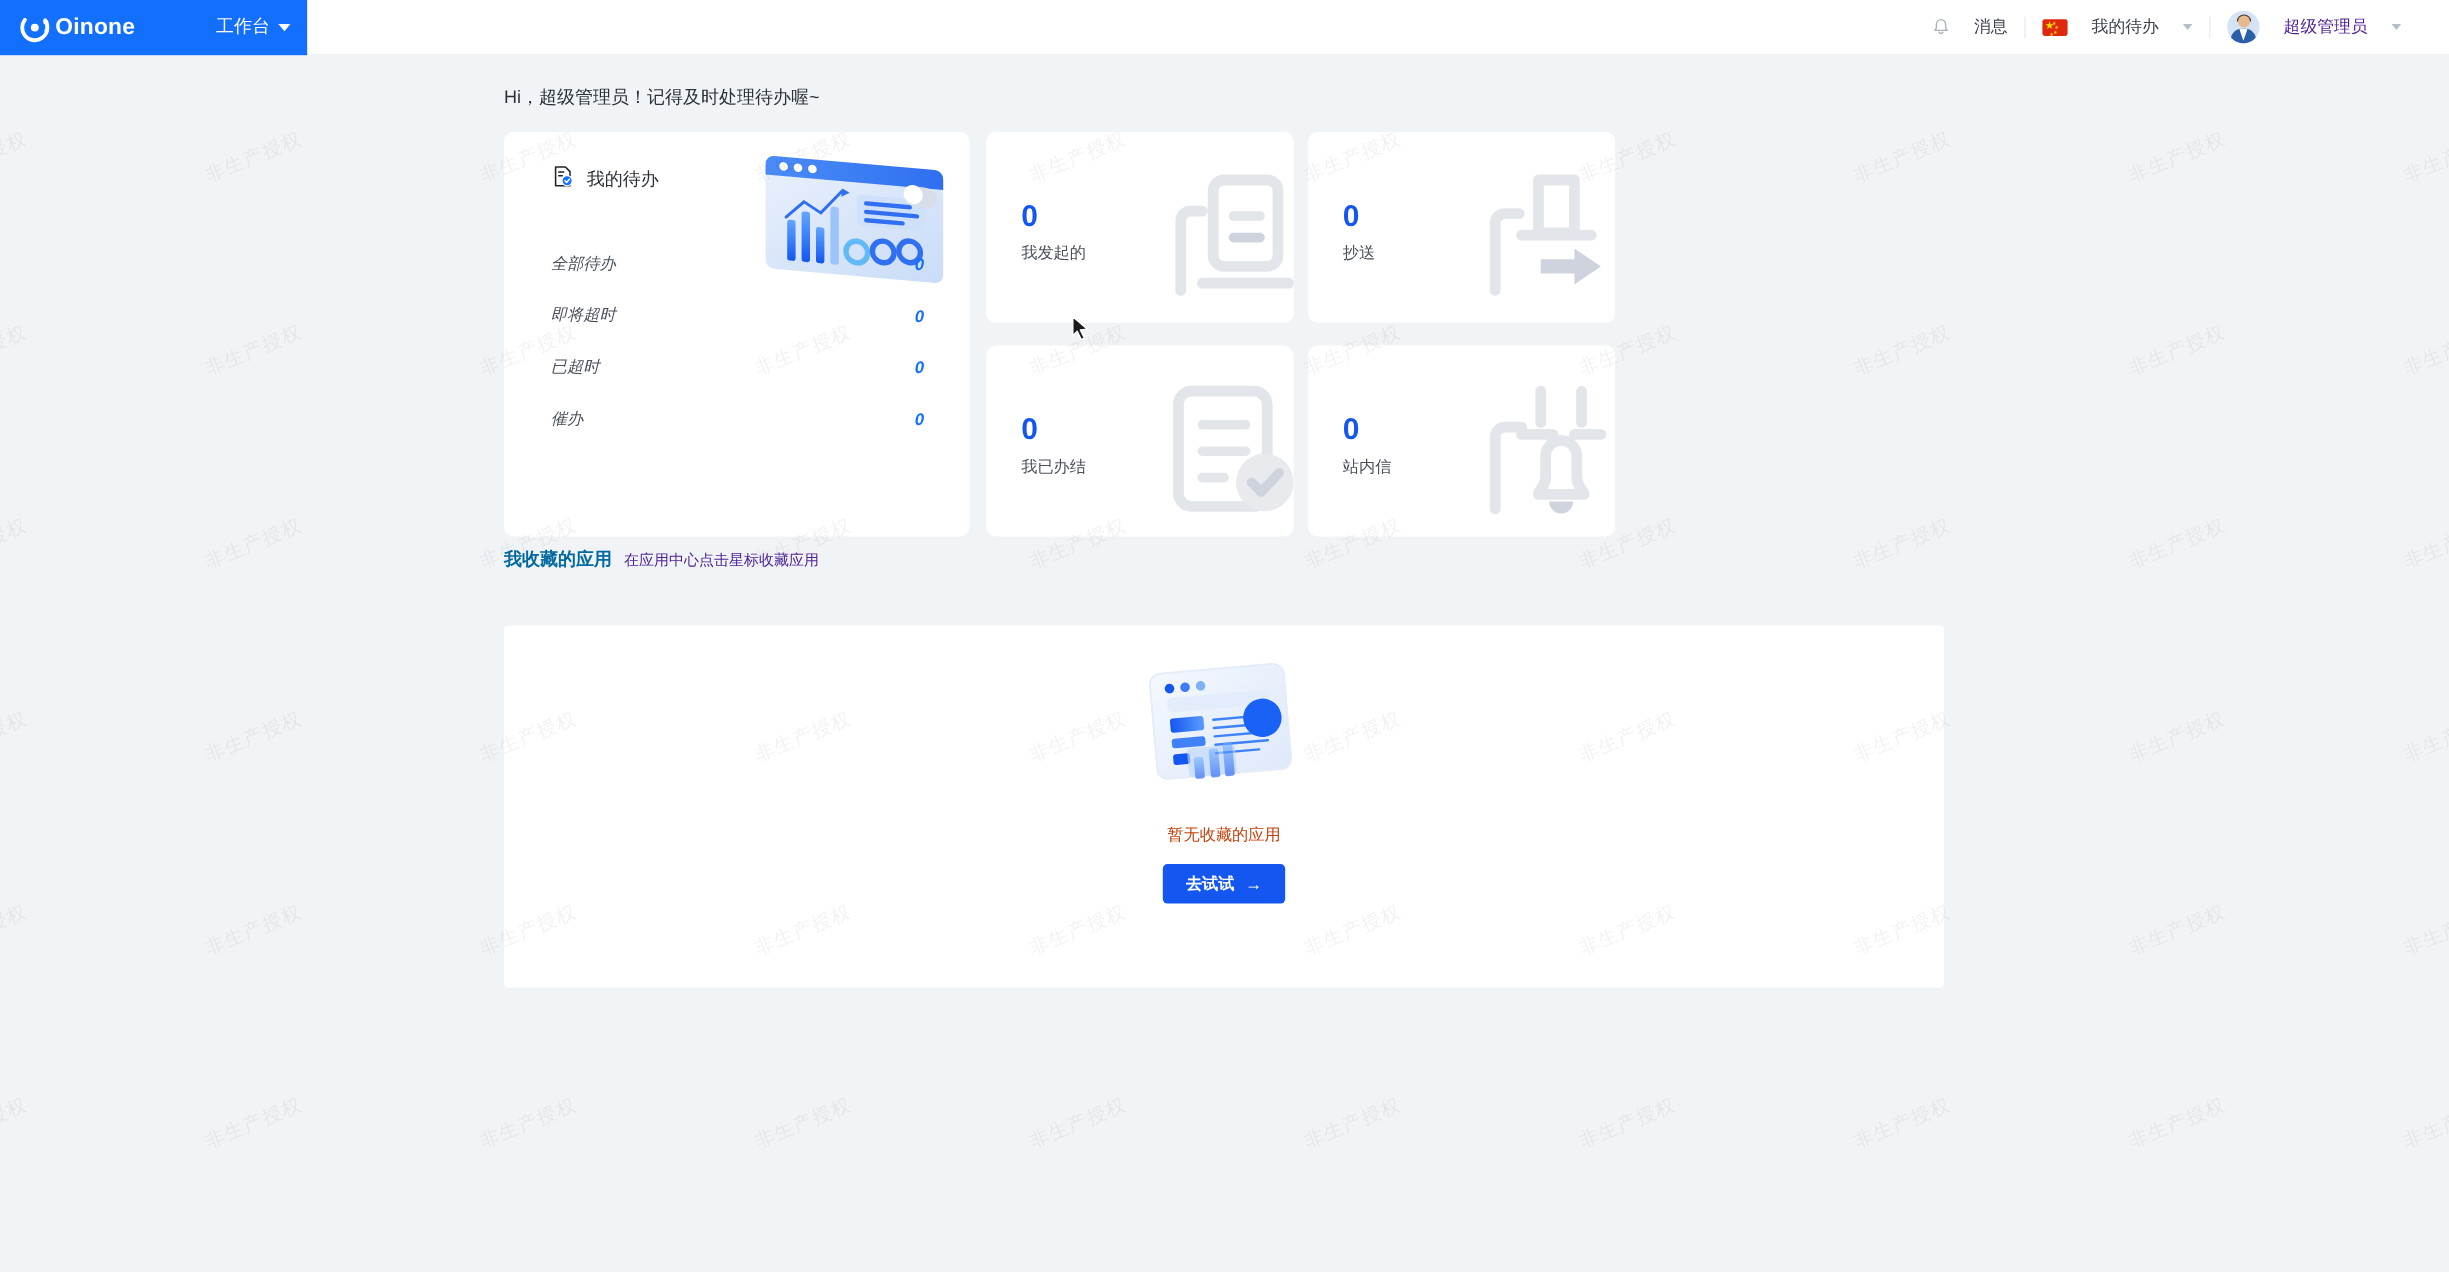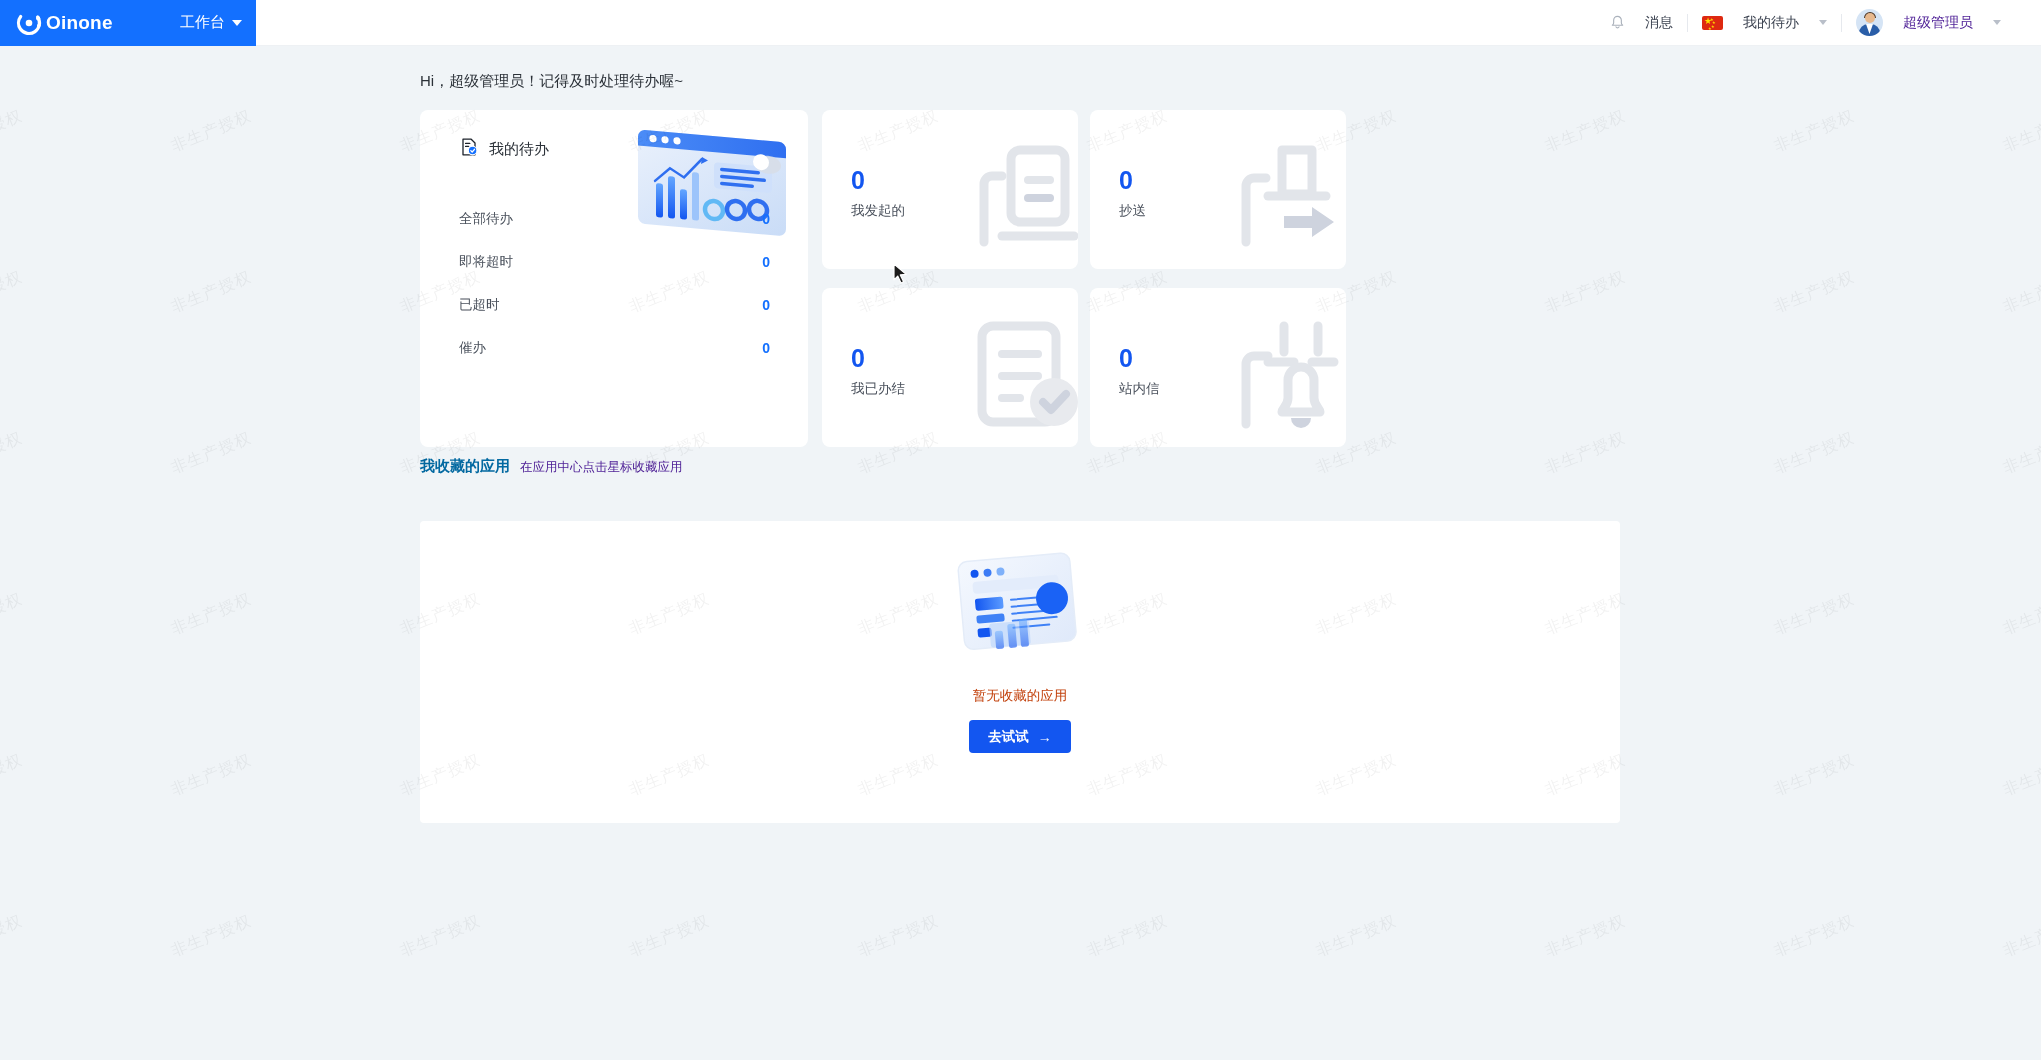--- a/index.html
+++ b/index.html
@@ -146,20 +146,21 @@
   }
   .todo-title { font-size: 15px; color: #2b3138; font-weight: 500; }
   .todo-illus {
     position: absolute; right: 8px; top: 12px;
     width: 178px; height: 116px;
   }
   .todo-list { padding: 36px 38px 0 39px; position: relative; z-index: 3; }
   .todo-row {
     display: flex; align-items: center; justify-content: space-between;
     height: 43px;
+    font-style: italic;
   }
   .todo-label { font-size: 13.5px; color: #4a515c; }
   .todo-val { font-size: 14px; color: #1370ff; font-weight: 600; }
 
   .stat-card {
     position: absolute; background: #fff; border-radius: 8px;
     width: 256px; height: 159px; overflow: hidden;
   }
   .sc-1 { left: 566px; top: 64px; }
   .sc-2 { left: 834px; top: 64px; }

